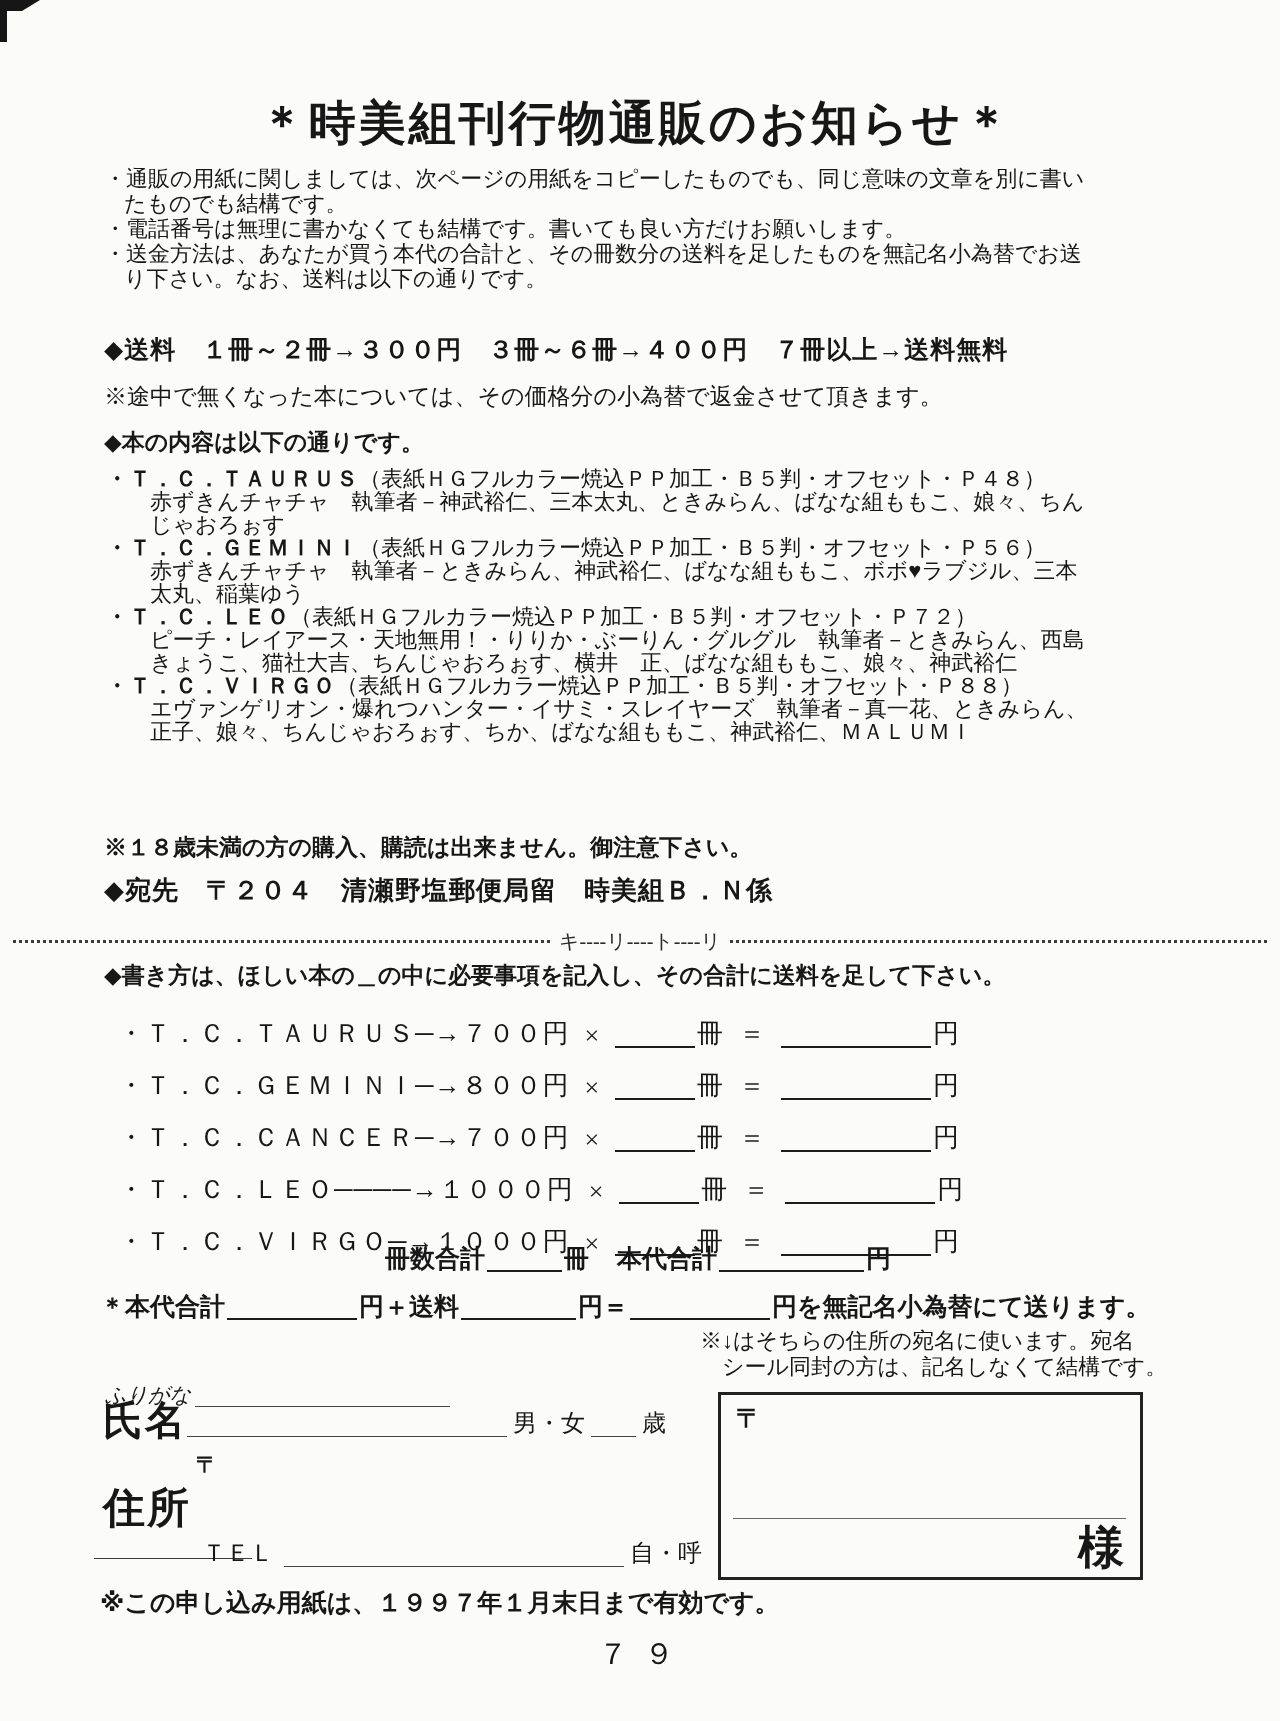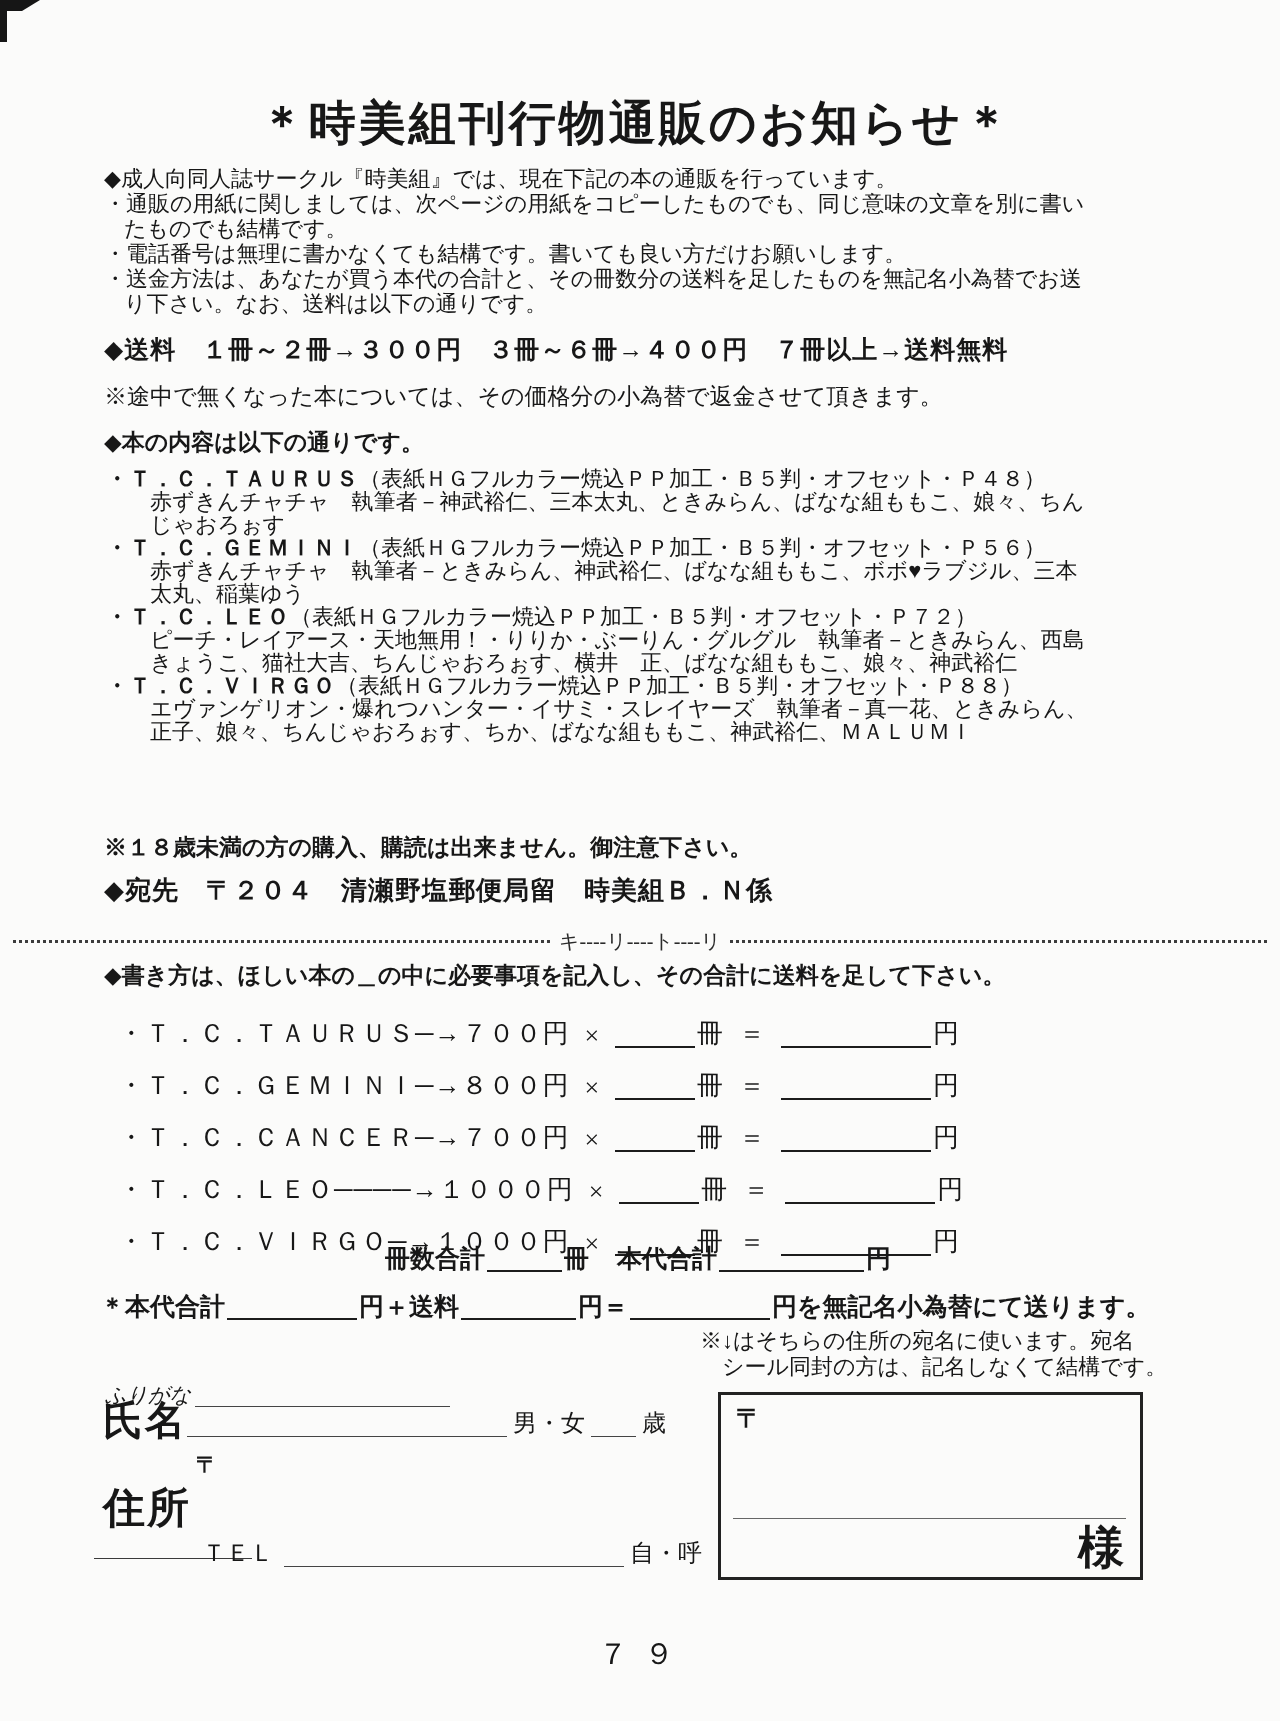--- a/index.html
+++ b/index.html
@@ -88,21 +88,20 @@
 <body>
 
 <div class="page">
 
   <div class="corner-a"></div>
   <div class="corner-b"></div>
 
   <div class="abs title">＊時美組刊行物通販のお知らせ＊</div>
 
   <div class="abs intro">
-    <div class="iline">◆成人向同人誌サークル『時美組』では、現在下記の本の通販を行っています。</div>
     <div class="iline hang">・通販の用紙に関しましては、次ページの用紙をコピーしたものでも、同じ意味の文章を別に書いたものでも結構です。</div>
     <div class="iline hang">・電話番号は無理に書かなくても結構です。書いても良い方だけお願いします。</div>
     <div class="iline hang">・送金方法は、あなたが買う本代の合計と、その冊数分の送料を足したものを無記名小為替でお送り下さい。なお、送料は以下の通りです。</div>
   </div>
 
   <div class="abs gothic ship">◆送料　１冊～２冊→３００円　３冊～６冊→４００円　７冊以上→送料無料</div>
   <div class="abs refund">※途中で無くなった本については、その価格分の小為替で返金させて頂きます。</div>
   <div class="abs contents-h">◆本の内容は以下の通りです。</div>
 
   <div class="abs books">
@@ -231,16 +230,17 @@
     <span class="blank thin wb340"></span>
     <span class="midtext">自・呼</span>
   </div>
 
   <div class="abs addressee-box">
     <div class="boxpmark">〒</div>
     <div class="boxline"></div>
     <div class="boxsama">様</div>
   </div>
 
+  <div class="abs gothic validity">※この申し込み用紙は、１９９７年１月末日まで有効です。</div>
 
   <div class="abs pagenum">７９</div>
 
 </div>
 
 </body></html>

